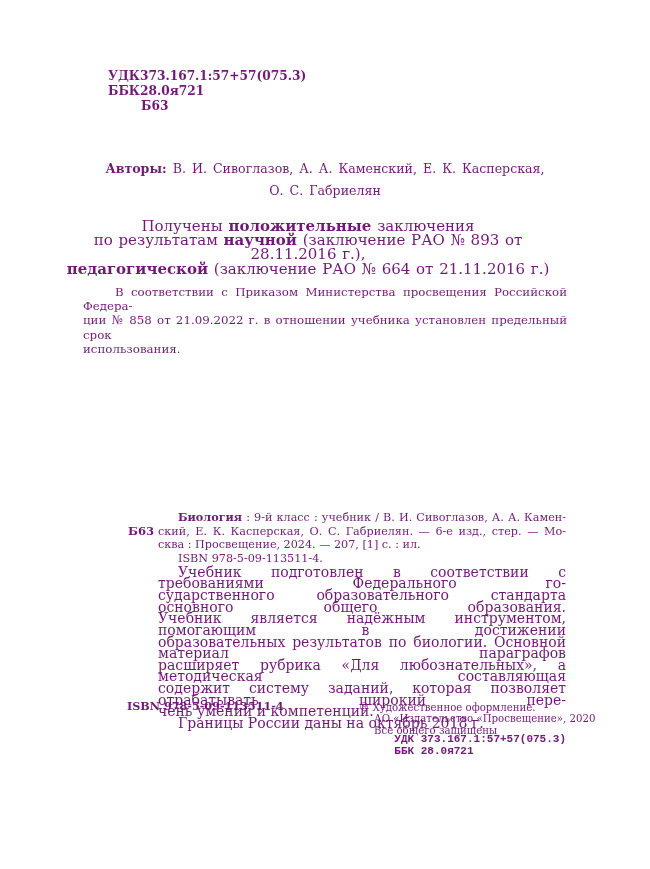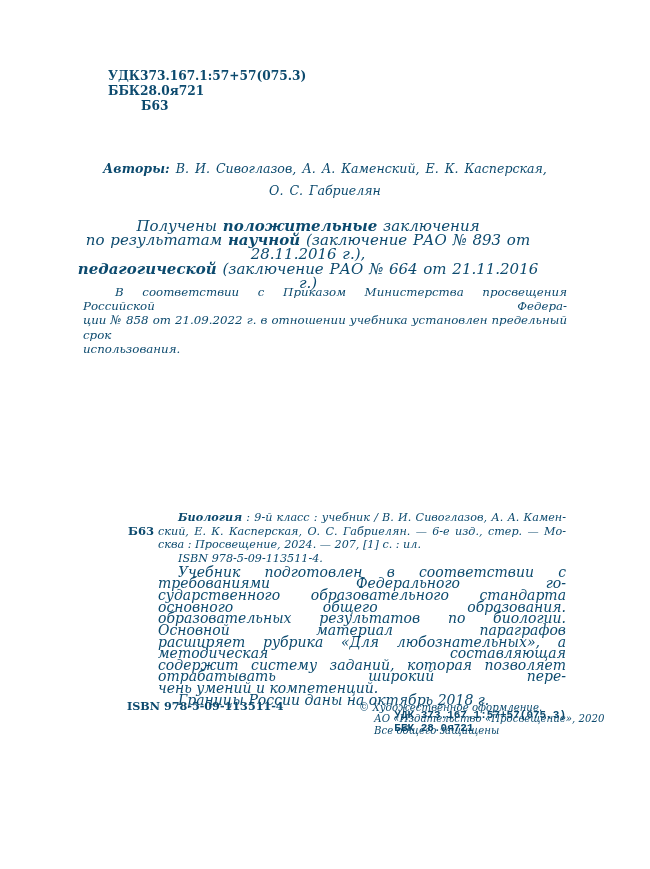--- a/index.html
+++ b/index.html
@@ -2,26 +2,26 @@
 <html lang="ru"><head>
 <meta charset="utf-8">
 <style>
   html,body{margin:0;padding:0;background:#ffffff;}
   #page{
     position:relative;
     width:650px;height:869px;
     background:#ffffff;
     overflow:hidden;
     font-family:"DejaVu Serif","Liberation Serif",serif;
-    color:#0c4a6e;
+    color:#701a75;
     -webkit-font-smoothing:antialiased;
   }
   .abs{position:absolute;}
   .b{font-weight:bold;}
-  .tl{white-space:normal;font-style:italic;}
+  .tl{white-space:normal;}
   .tl.jst{text-align:justify;text-align-last:justify;}
   .tl.ind{text-indent:var(--ind,30px);}
   .tl.sub{padding-left:15px;}
 
   
   #head{left:108px;top:69px;font-size:12.2px;line-height:15.2px;font-weight:bold;}
   #head .row{display:flex;}
   #head .lbl{width:32px;flex:0 0 32px;}
   #head .code{margin-left:33px;}
 
@@ -87,20 +87,21 @@
     <div id="catalog-code">Б63</div>
     <div id="catalog-record">
         <div class="tl ind jst"><span class="b">Биология</span><span> : 9-й класс : учебник / В. И. Сивоглазов, А. А. Камен-</span></div>
         <div class="tl jst"><span>ский, Е. К. Касперская, О. С. Габриелян. — 6-е изд., стер. — Мо-</span></div>
         <div class="tl"><span>сква : Просвещение, 2024. — 207, [1] с. : ил.</span></div>
         <div class="tl ind"><span>ISBN 978-5-09-113511-4.</span></div>
       </div>
     <div id="catalog-annotation">
         <div class="tl ind jst"><span>Учебник подготовлен в соответствии с требованиями Федерального го-</span></div>
         <div class="tl jst"><span>сударственного образовательного стандарта основного общего образования.</span></div>
+        <div class="tl jst"><span>Учебник является надёжным инструментом, помогающим в достижении</span></div>
         <div class="tl jst"><span>образовательных результатов по биологии. Основной материал параграфов</span></div>
         <div class="tl jst"><span>расширяет рубрика «Для любознательных», а методическая составляющая</span></div>
         <div class="tl jst"><span>содержит систему заданий, которая позволяет отрабатывать широкий пере-</span></div>
         <div class="tl"><span>чень умений и компетенций.</span></div>
         <div class="tl ind"><span>Границы России даны на октябрь 2018 г.</span></div>
       </div>
     <div id="catalog-udkbbk">
       <div>УДК 373.167.1:57+57(075.3)</div>
       <div>ББК 28.0я721</div>
     </div>

